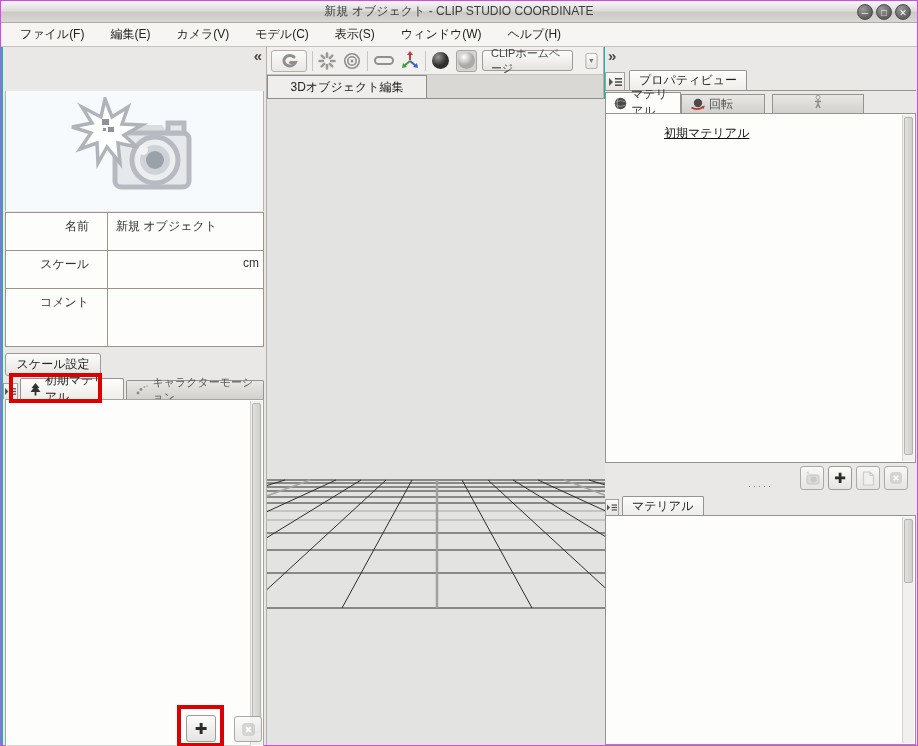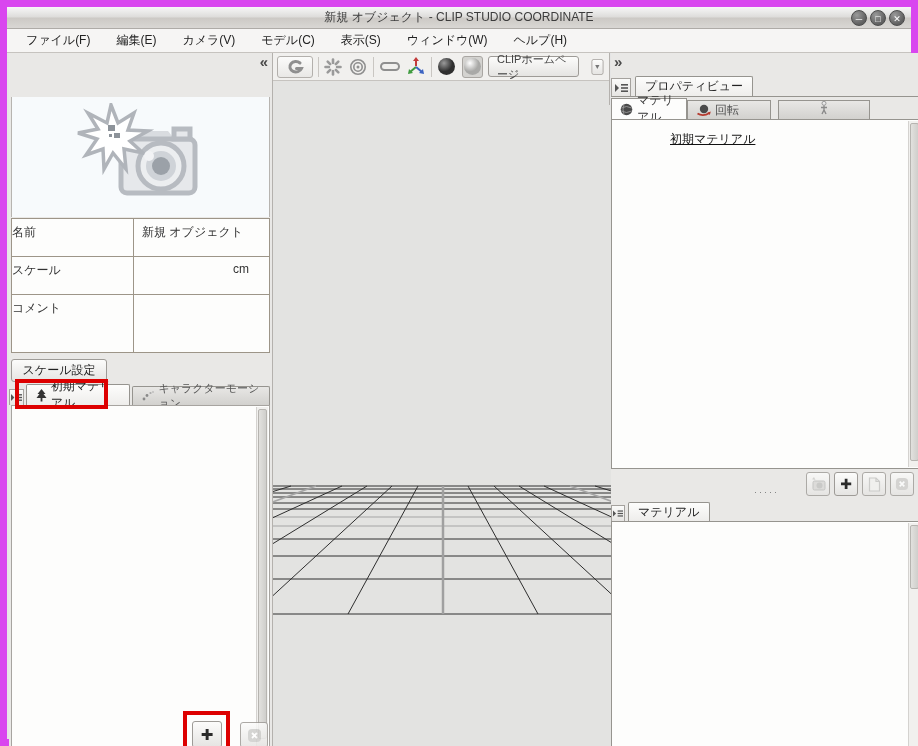--- a/index.html
+++ b/index.html
@@ -1,18 +1,18 @@
 <!DOCTYPE html>
 <html><head>
 <meta charset="utf-8">
 <style>
   * { margin:0; padding:0; box-sizing:border-box; }
   html,body { width:918px; height:746px; overflow:hidden; }
   body { font-family:"Liberation Sans","DejaVu Sans",sans-serif; font-size:12px; color:#333; background:#d6d3cf; }
-  .app { position:absolute; left:0; top:0; width:918px; height:746px; background:#e5e5e5; border:7px solid #d946ef; }
+  .app { position:absolute; left:0; top:0; width:918px; height:746px; background:#14b8a6; border:1px solid #d946ef; }
 
   
   .titlebar { position:absolute; left:0; top:0; width:100%; height:22px;
     background:linear-gradient(#f7f7f7,#dddcda 48%,#ccc9c5 52%,#d9d7d4); border-bottom:1px solid #aeaba7;
     display:flex; align-items:center; justify-content:center; }
   .title { font-size:12px; color:#3c3c3c; }
   .winbtns { position:absolute; right:6px; top:3px; display:flex; gap:3px; }
   .winbtn { width:16px; height:16px; border-radius:50%; background:radial-gradient(circle at 35% 30%,#9a9a9a,#5f5f5f 70%);
     color:#fff; font-size:9px; line-height:16px; text-align:center; font-weight:bold; border:1px solid #4c4c4c; cursor:default; }
 
@@ -43,21 +43,21 @@
 
   
   .l-topstrip { position:absolute; left:0; top:0; width:100%; height:20px; }
   .l-collapse { position:absolute; right:4px; top:0; }
   .l-hdr { position:absolute; left:2px; top:20px; width:259px; height:24px; display:flex; align-items:flex-end; gap:4px; border-bottom:1px solid #96948f; }
   .preview { position:absolute; left:2px; top:44px; width:259px; height:120px; background:#f7fafc; border-left:1px solid #b7b4b0; border-right:1px solid #b7b4b0;
     display:flex; align-items:center; justify-content:center; }
   .infotable { position:absolute; left:2px; top:165px; width:259px; border:1px solid #9d9588; border-bottom:1px solid #9d9588; background:#fdfdfc; }
   .irow { display:flex; border-bottom:1px solid #9d9588; }
   .irow:last-child { border-bottom:none; }
-  .ilabel { width:122px; border-right:1px solid #9d9588; padding:5px 0; }
+  .ilabel { width:102px; border-right:1px solid #9d9588; padding:5px 18px;text-align:right; }
   .ival { flex:1; padding:5px 8px; }
   .scalerow { position:absolute; left:2px; top:300px; width:259px; height:34px; display:flex; justify-content:flex-start; align-items:center; padding-right:2px; }
   .scalebtn { width:96px; height:23px; }
   .treetabs { position:absolute; left:0px; top:328px; width:261px; height:24px; display:flex; align-items:flex-end; gap:2px; }
   .treearea { position:absolute; left:2px; top:352px; width:259px; height:360px; background:#fdfdfc; border:1px solid #a7a4a0; }
   .sb-v { position:absolute; right:1px; top:1px; width:12px; background:#f1f0ee; border-left:1px solid #d4d2cf; }
   .sb-h { position:absolute; left:1px; bottom:1px; height:12px; background:#f1f0ee; border-top:1px solid #d4d2cf; }
   .thumb { background:linear-gradient(90deg,#e2e1de,#cfcecb); border:1px solid #b6b4b0; border-radius:2px; }
   .l-bottom { position:absolute; left:0; top:666px; width:263px; height:32px; display:flex; align-items:center; }
   .addbtn { position:absolute; left:183px; top:668px; width:30px; height:27px; font-weight:bold; font-size:15px; color:#2b2b2b; }
@@ -149,21 +149,21 @@
       </svg>
     </div>
 
     <div class="infotable">
       <div class="irow" style="height:38px;">
         <div class="ilabel">名前</div>
         <div class="ival">新規 オブジェクト</div>
       </div>
       <div class="irow" style="height:38px;">
         <div class="ilabel">スケール</div>
-        <div class="ival" style="text-align:right; padding-right:20px;">cm</div>
+        <div class="ival" style="text-align:right; padding-right:4px;">cm</div>
       </div>
       <div class="irow" style="height:57px;">
         <div class="ilabel">コメント</div>
         <div class="ival"></div>
       </div>
     </div>
 
     <div class="scalerow">
       <div class="btn scalebtn">スケール設定</div>
     </div>
@@ -287,20 +287,23 @@
                 <stop offset="100%" stop-color="#a9a9a7"></stop>
               </radialGradient>
             </defs>
           <circle cx="9.5" cy="9.5" r="8.5" fill="url(#lg)"></circle>
         </svg>
       </div>
       <div class="btn homebtn">CLIPホームページ</div>
       <div class="btn ovflbtn" style="transform:scale(.8);">▼</div>
     </div>
 
+    <div class="tabrow">
+      <div class="edittab">3Dオブジェクト編集</div>
+    </div>
 
     <div class="viewport">
       <svg width="338" height="646" viewBox="0 0 338 646">
 
         <g stroke="#2e2e2e" stroke-width="1">
           <line x1="0" y1="381" x2="338" y2="381"></line>
             <line x1="0" y1="384" x2="338" y2="384"></line>
           <line x1="0" y1="388" x2="338" y2="388"></line>
             <line x1="0" y1="392" x2="338" y2="392"></line>
           <line x1="0" y1="398" x2="338" y2="398"></line>

